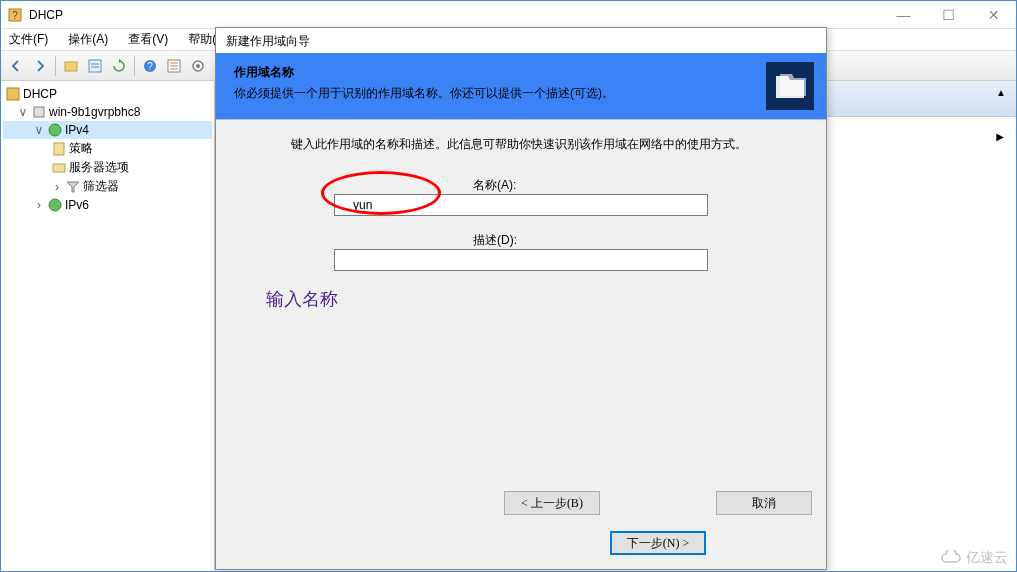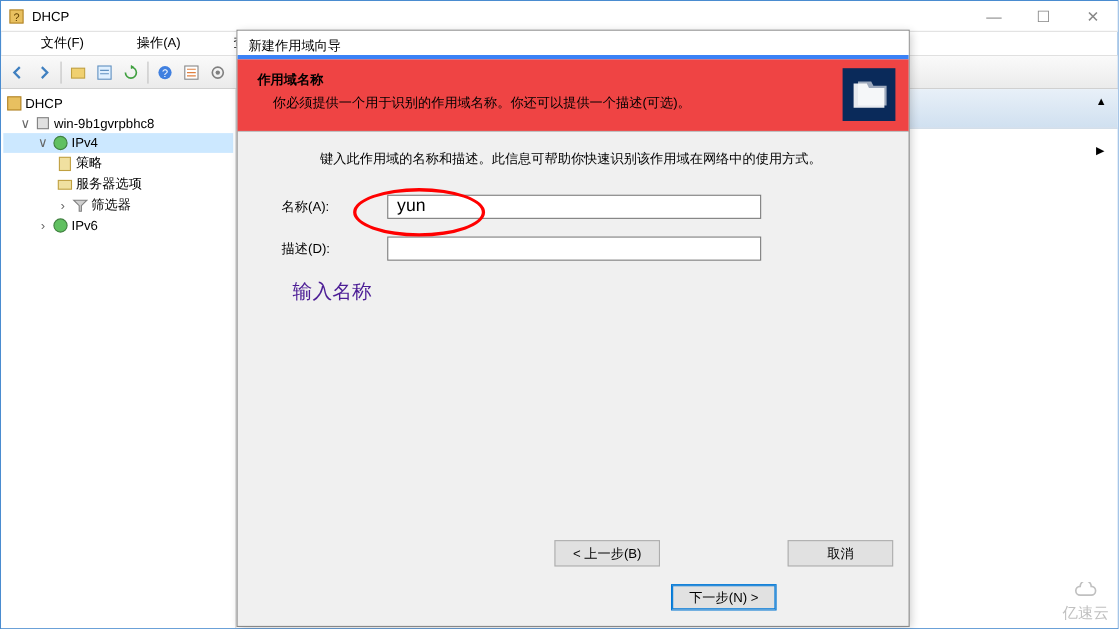--- a/index.html
+++ b/index.html
@@ -7,21 +7,21 @@
 
     
     .main-window { width: 1017px; height: 572px; border: 1px solid #4a8cd0; position: relative; background: #fff; }
     .titlebar { height: 28px; background: #fff; border-bottom: 1px solid #e0e0e0; display: flex; align-items: center; padding-left: 6px; position: relative; }
     .title-icon { width: 16px; height: 16px; margin-right: 6px; }
     .title-text { font-size: 12px; color: #000; }
     .win-controls { position: absolute; right: 0; top: 0; display: flex; height: 28px; }
     .win-btn { width: 45px; height: 28px; display: flex; align-items: center; justify-content: center; color: #888; font-size: 14px; }
 
     .menubar { height: 22px; display: flex; align-items: center; padding: 0 4px; gap: 12px; border-bottom: 1px solid #e0e0e0; }
-    .menubar span { font-size: 12px; padding: 2px 4px; margin-left: 28px; }
+    .menubar span { font-size: 12px; padding: 2px 4px; }
 
     .toolbar { height: 30px; display: flex; align-items: center; padding: 0 4px; gap: 2px; border-bottom: 1px solid #d0d0d0; background: linear-gradient(#fafafa,#ebebeb); }
     .tool-btn { width: 22px; height: 22px; display: flex; align-items: center; justify-content: center; border: 1px solid transparent; }
     .tool-sep { width: 1px; height: 20px; background: #c0c0c0; margin: 0 2px; }
 
     .content { display: flex; height: calc(100% - 80px); }
     .tree-panel { width: 214px; border-right: 1px solid #d0d0d0; padding: 4px 2px; background: #fff; }
     .tree-item { display: flex; align-items: center; padding: 1px 2px; gap: 2px; font-size: 12px; white-space: nowrap; }
     .tree-item.selected { background: #cce8ff; }
     .tree-toggle { width: 12px; text-align: center; color: #666; }
@@ -30,38 +30,38 @@
     .indent-2 { padding-left: 30px; }
     .indent-3 { padding-left: 48px; }
 
     .right-panel { flex: 1; position: relative; background: #fff; }
     .right-header { height: 36px; background: linear-gradient(#e8f0f8,#d0e0f0); border-bottom: 1px solid #c0d0e0; position: relative; }
     .right-arrow { position: absolute; right: 10px; top: 6px; font-size: 10px; color: #000; }
     .right-body-arrow { position: absolute; right: 12px; top: 50px; font-size: 10px; color: #000; }
 
     
     .dialog { position: absolute; left: 214px; top: 26px; width: 612px; height: 543px; background: #f0f0f0; border: 1px solid #888; box-shadow: 2px 2px 8px rgba(0,0,0,0.2); z-index: 100; }
-    .dialog-title { height: 26px; background: #fff; border-bottom: 4px solid #3b82f6; padding: 5px 10px; font-size: 12px; }
-    .dialog-header { background: #ef4444; padding: 10px 18px; border-bottom: 1px solid #c0c0c0; position: relative; min-height: 66px; }
+    .dialog-title { height: 26px; background: #fff; border-bottom: 1px solid #3b82f6; padding: 5px 10px; font-size: 12px; }
+    .dialog-header { background: #3b82f6; padding: 10px 18px; border-bottom: 1px solid #c0c0c0; position: relative; min-height: 66px; }
     .dialog-header h3 { font-size: 12px; font-weight: bold; margin-bottom: 4px; }
-    .dialog-header p { font-size: 12px; margin-left: 14px; }
+    .dialog-header p { font-size: 12px; }
     .header-icon { position: absolute; right: 12px; top: 8px; width: 48px; height: 48px; background: #0a2a5a; display: flex; align-items: center; justify-content: center; }
     .dialog-body { padding: 16px 40px; }
     .body-instruction { font-size: 12px; margin-bottom: 24px; margin-left: 35px; }
-    .form-row { display: flex; align-items: center; margin-bottom: 16px; }
+    .form-row { display: flex; align-items: center; margin-bottom: 16px; flex-direction: column; }
     .form-label { width: 96px; font-size: 12px; }
-    .form-input { width: 340px; height: 22px; border: 1px solid #7a7a7a; padding: 2px 8px; font-size: 16px; background: #fff; }
+    .form-input { width: 374px; height: 22px; border: 1px solid #7a7a7a; padding: 2px 18px; font-size: 12px; background: #fff; }
     .red-oval { position: absolute; left: 320px; top: 170px; width: 120px; height: 44px; border: 3px solid #f00; border-radius: 50%; pointer-events: none; z-index: 200; }
     .red-text { color: #4c1d95; font-size: 18px; margin-left: 10px; }
     .dialog-footer { position: absolute; bottom: 14px; right: 14px; display: flex; gap: 10px; }
-    .dlg-btn { width: 96px; height: 24px; background: #e1e1e1; border: 1px solid #adadad; font-size: 12px; display: flex; align-items: center; justify-content: center; }
+    .dlg-btn { width: 96px; height: 24px; background: #e1e1e1; border: 1px solid #adadad; font-size: 12px; display: flex; align-items: center; justify-content: center; font-family: Liberation Serif, serif; }
     .dlg-btn.default { border: 1px solid #0078d7; box-shadow: 0 0 0 1px #0078d7 inset; margin-top: 40px; }
 
     
-    .watermark { position: absolute; right: 8px; bottom: 4px; color: #c0c0c0; font-size: 14px; display: flex; align-items: center; gap: 4px; z-index: 50; flex-direction: column; }
+    .watermark { position: absolute; right: 8px; bottom: 4px; color: #c0c0c0; font-size: 14px; display: flex; align-items: center; gap: 4px; z-index: 50; }
   </style>
 </head>
 <body>
 
 <div class="main-window">
 
   <div class="titlebar">
     <span class="title-icon">
       <svg width="16" height="16" viewBox="0 0 16 16">
           <rect x="2" y="2" width="12" height="12" fill="#e8c060" stroke="#b08020"></rect>

